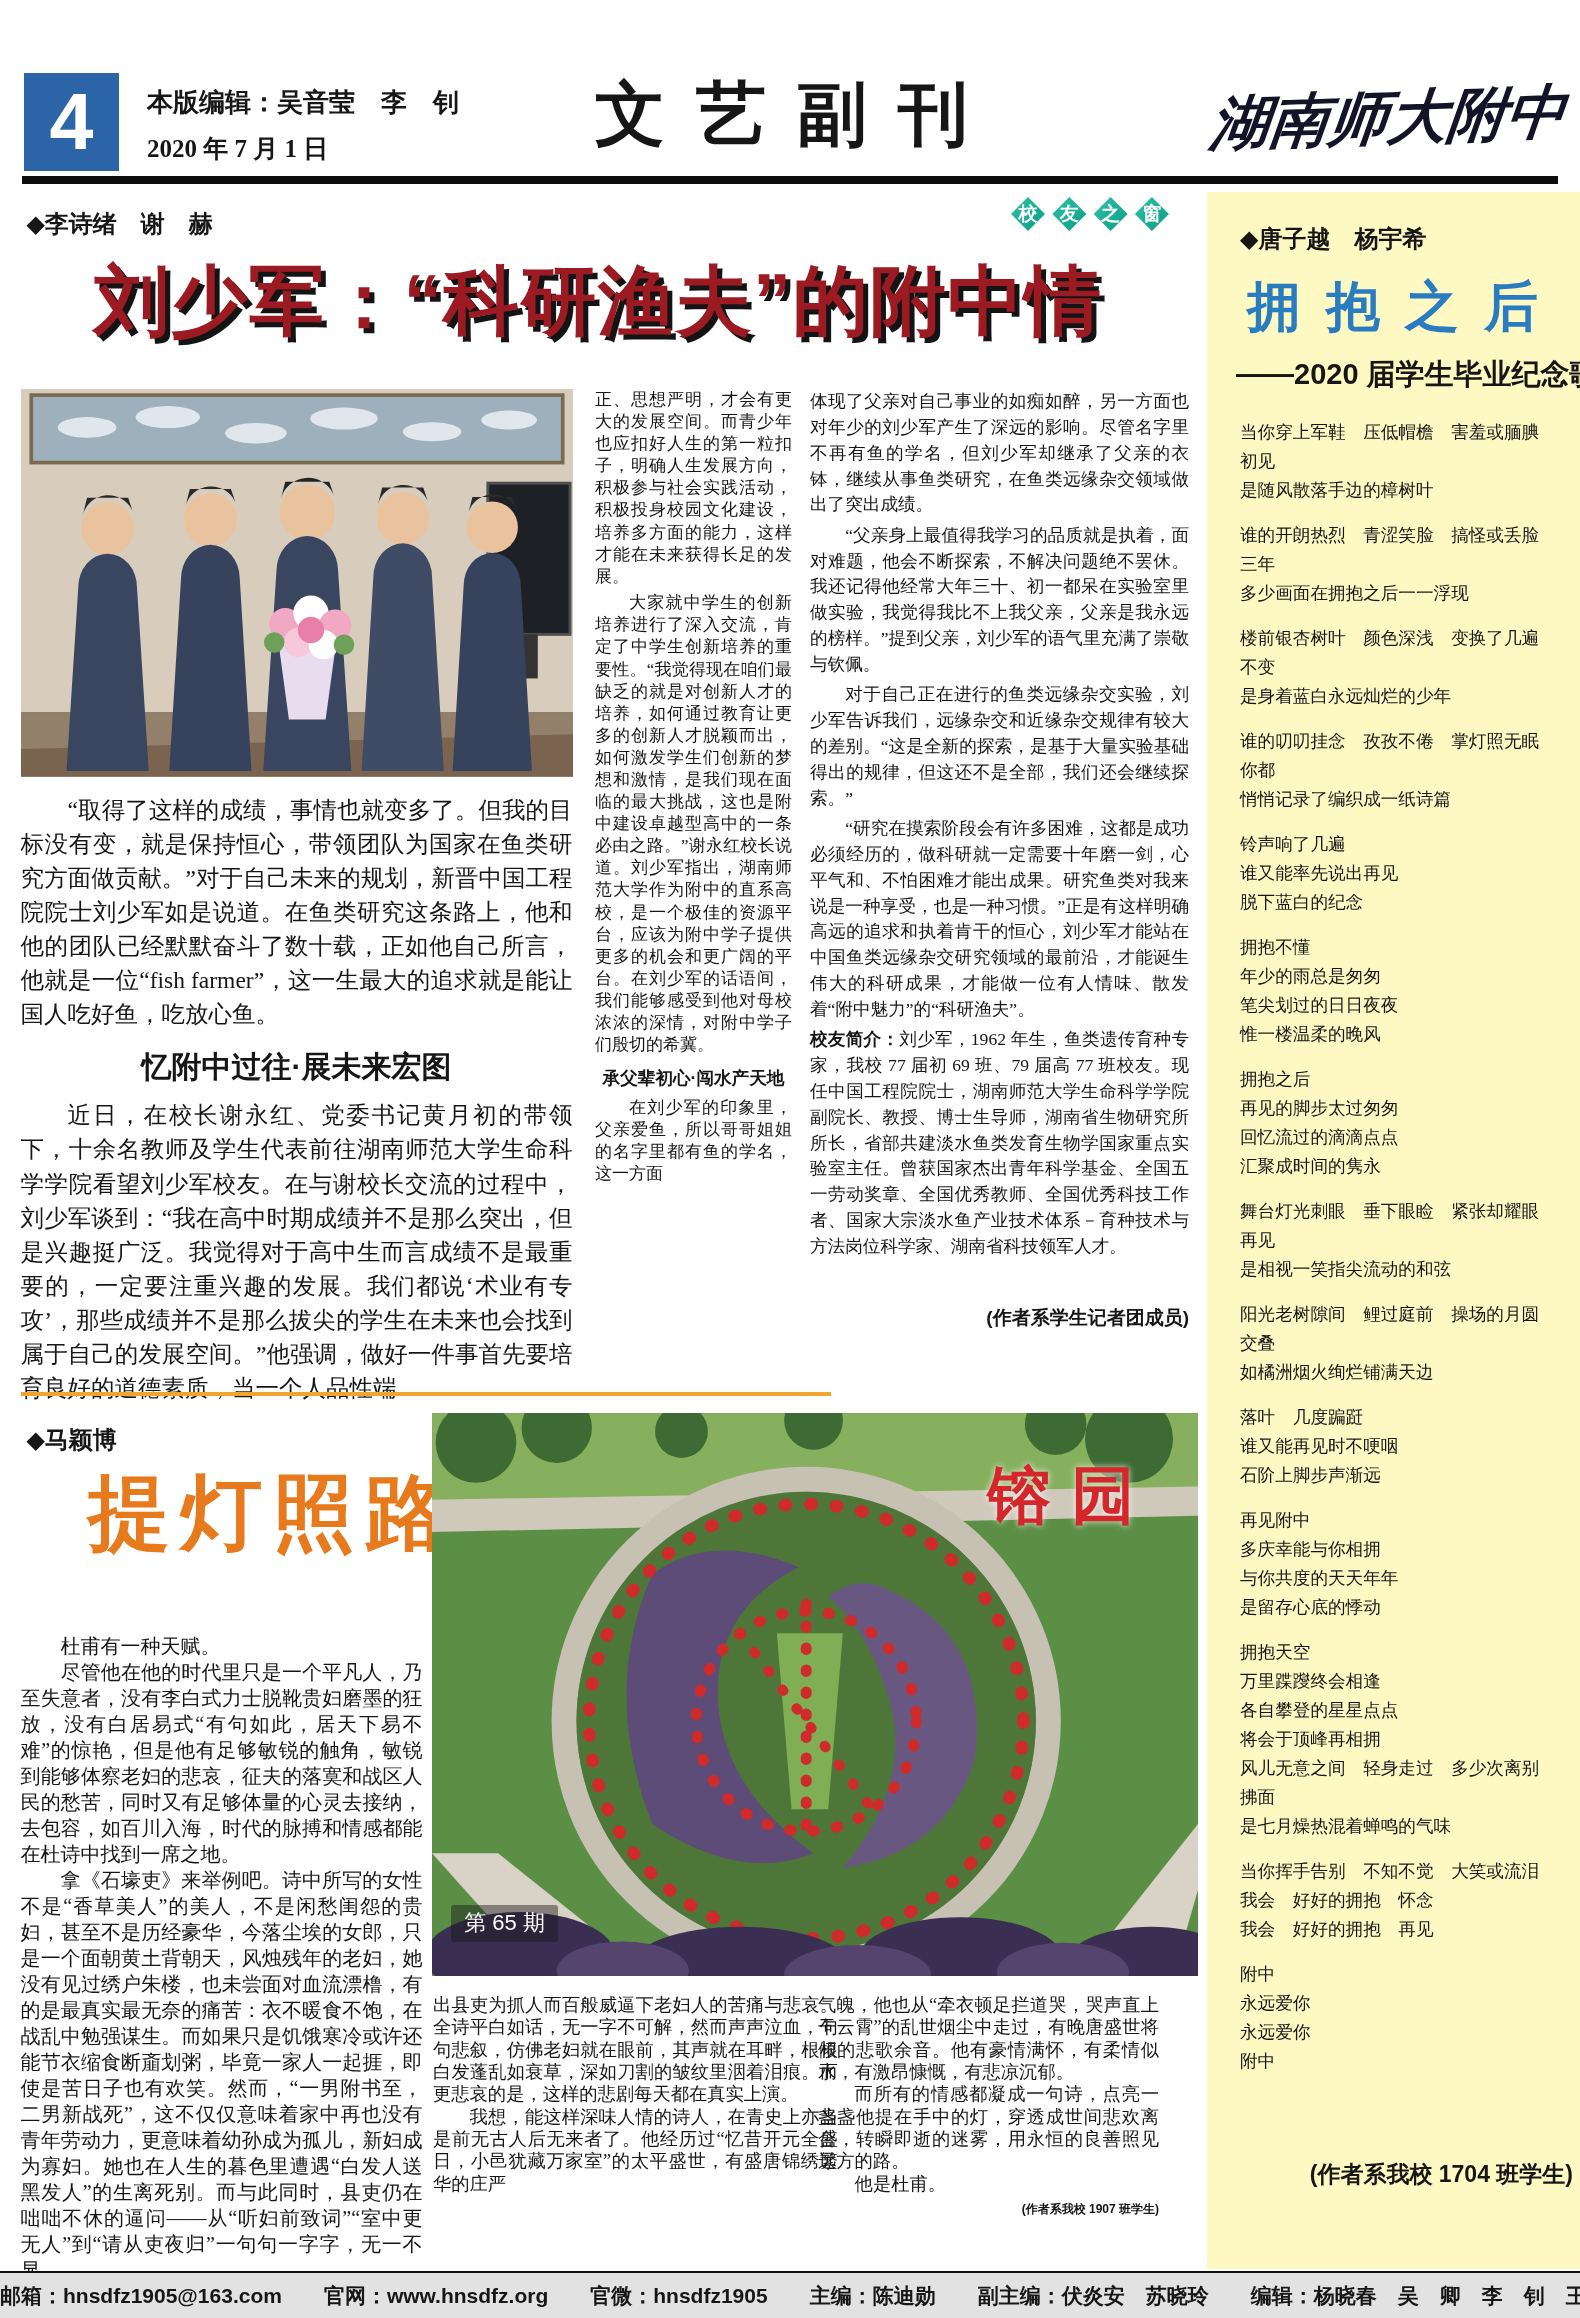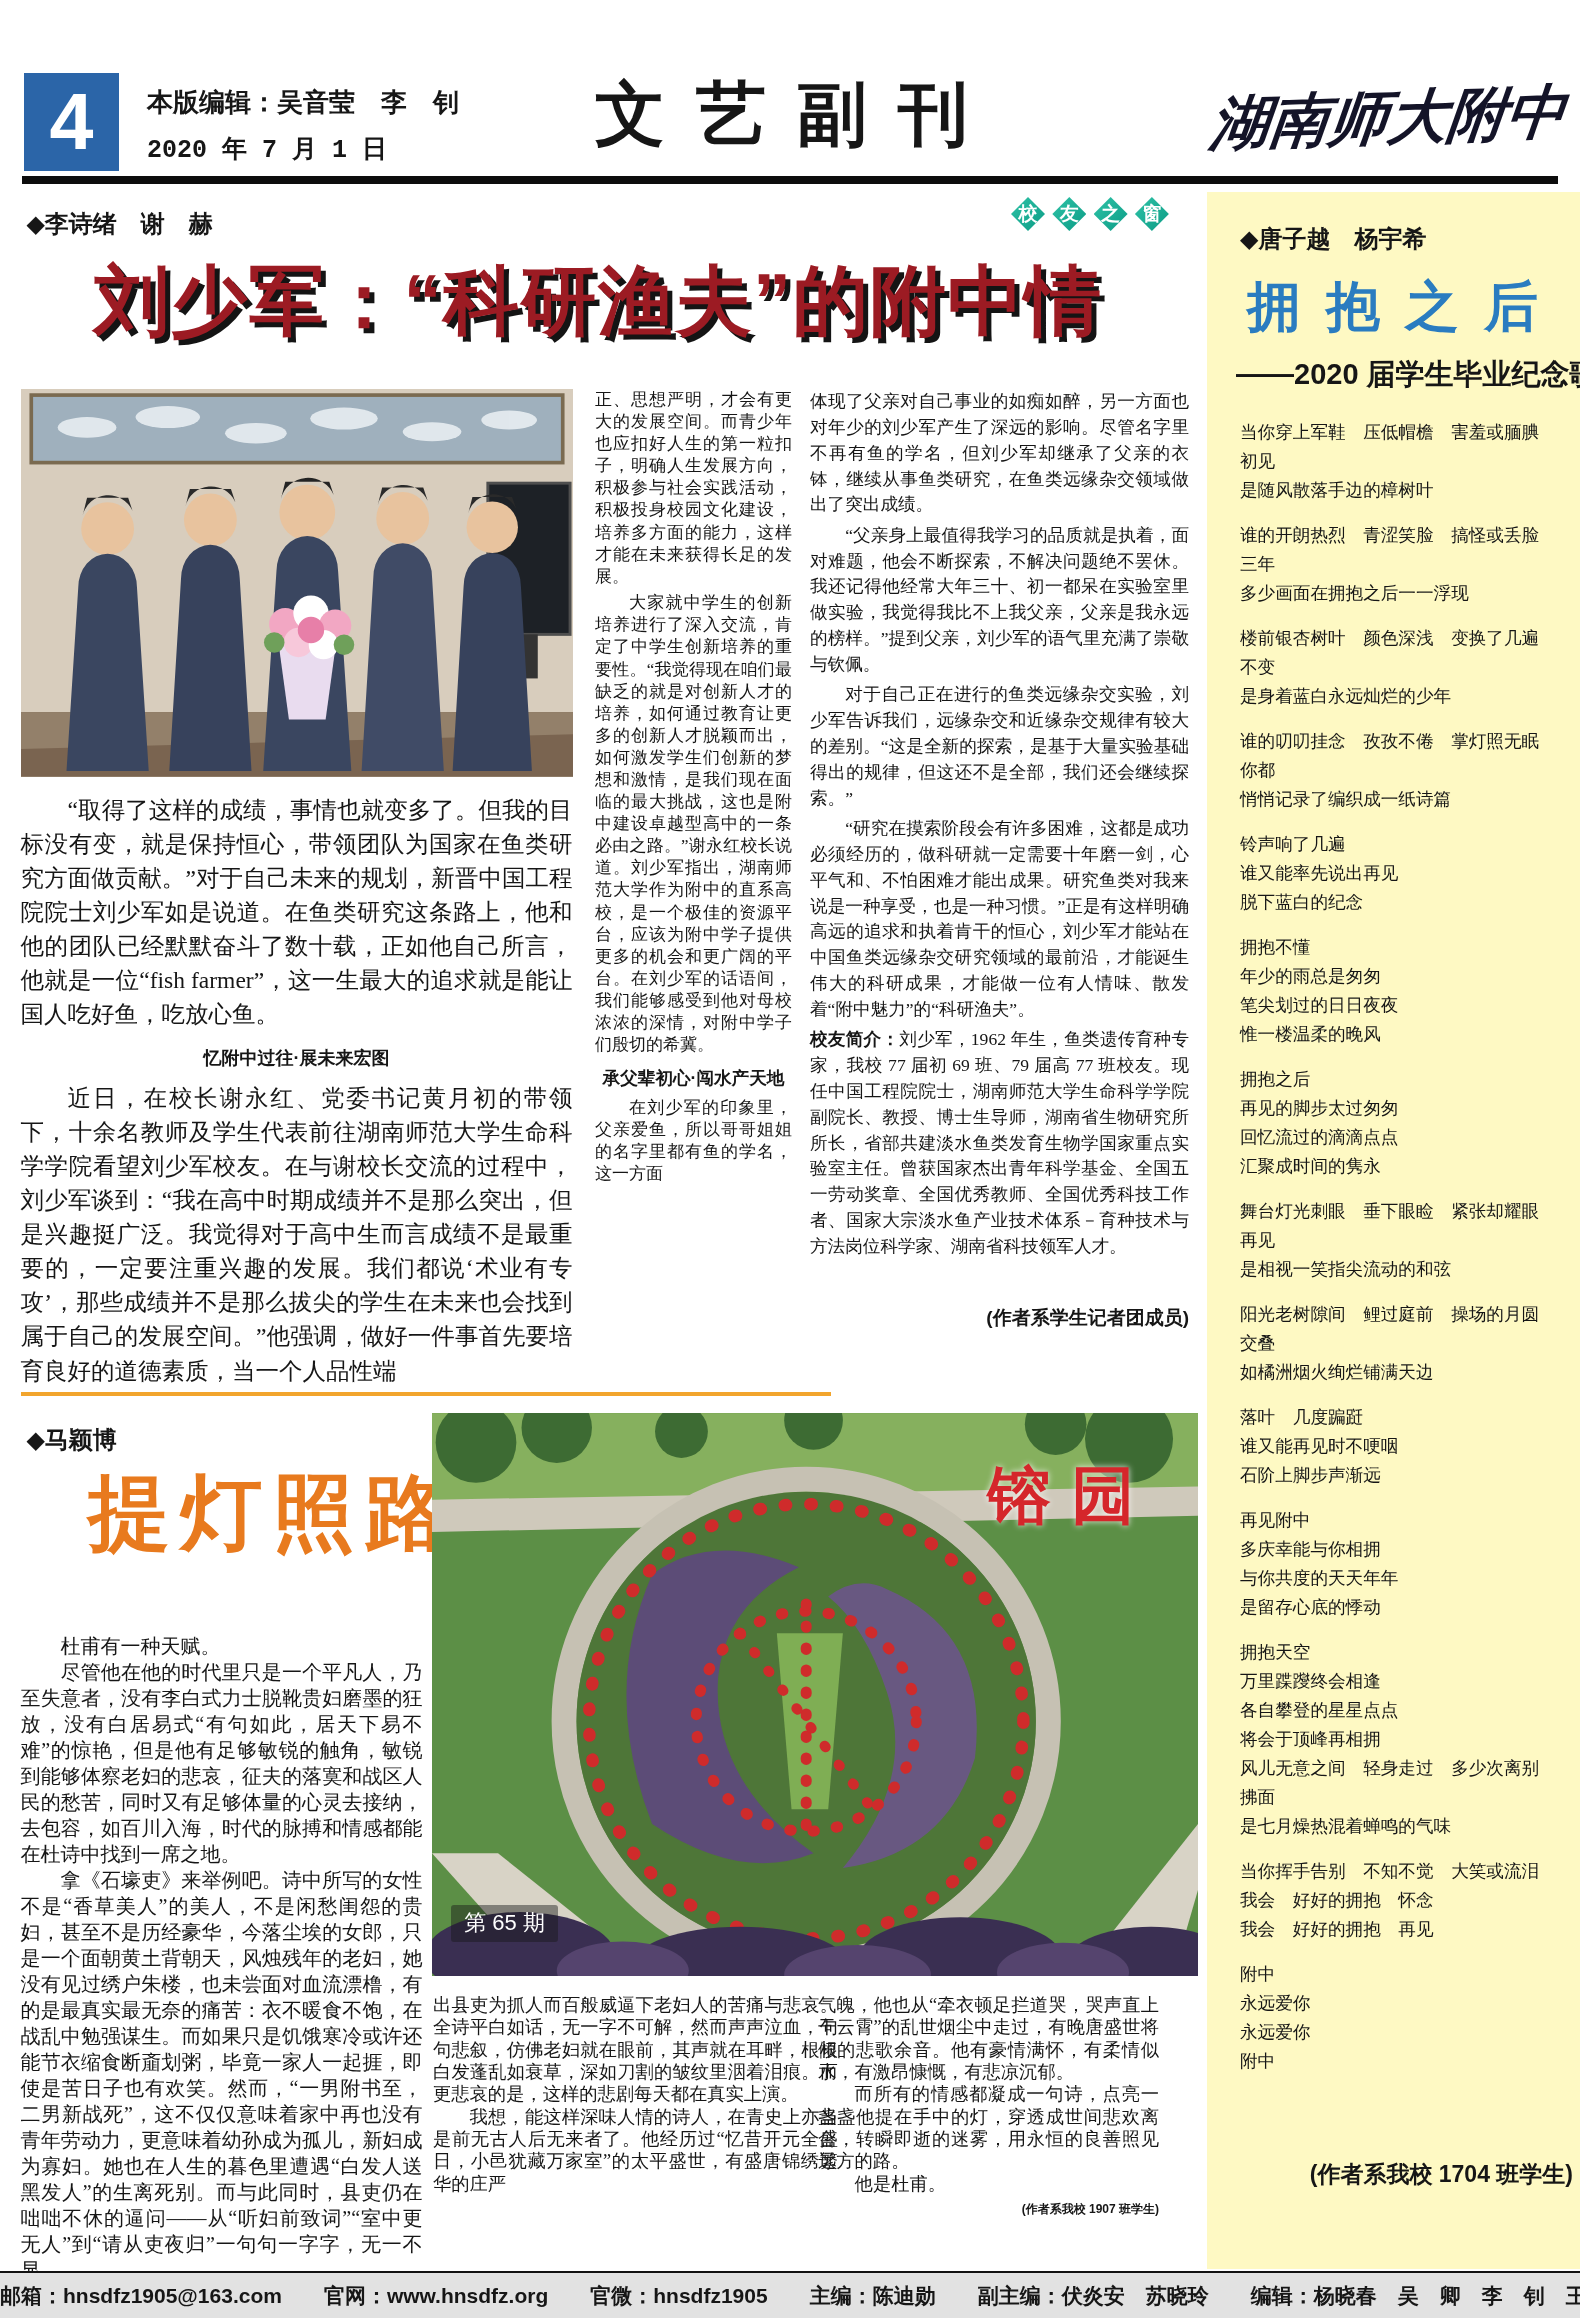--- a/index.html
+++ b/index.html
@@ -6,21 +6,21 @@
   .page{position:relative;width:1580px;height:2319px;background:#ffffff;overflow:hidden;
         font-family:"Liberation Serif","DejaVu Serif",serif;color:#161616;}
 
   
   .pagenum{position:absolute;left:24px;top:73px;width:95px;height:98px;background:#2b65a8;
            color:#fff;font-family:"Liberation Sans","DejaVu Sans",sans-serif;font-weight:bold;
            font-size:79px;text-align:center;line-height:98px;}
   .ed-line{position:absolute;left:147px;top:85px;font-size:26px;font-weight:700;
            font-family:"Liberation Sans","DejaVu Sans",sans-serif;}
   .date-line{position:absolute;left:147px;top:132px;font-size:25px;font-weight:600;
-           font-family:Liberation Mono, monospace;}
+           font-family:Liberation Serif, serif;}
   .masthead{position:absolute;left:595px;top:68px;font-size:70px;font-weight:bold;
             letter-spacing:31px;white-space:nowrap;}
   .logo{position:absolute;left:1211px;top:79px;font-size:59px;font-weight:bold;font-style:italic;
         transform:skewX(-8deg) rotate(-2deg);white-space:nowrap;color:#141428;}
   .header-rule{position:absolute;left:22px;top:176px;width:1536px;height:8px;background:#0d0d0d;}
 
   
   .a1-authors{position:absolute;left:26.4px;top:208px;font-size:24px;font-weight:700;
               font-family:"Liberation Sans","DejaVu Sans",sans-serif;}
   .badge{position:absolute;left:1011px;top:197px;display:flex;gap:7.3px;}
@@ -33,21 +33,21 @@
       color:#9c1b23;text-shadow:5.1px 5.1px 0 #141414;letter-spacing:1.5px;white-space:nowrap;}
 
   .col{position:absolute;text-align:justify;}
   .col p{margin:0 0 4.4px 0;text-indent:2em;}
   .col .noindent{text-indent:0;}
   .col1{left:20.6px;top:389px;width:552px;font-size:23.5px;line-height:1.45;}
   .col2{left:595px;top:389px;width:197px;font-size:17px;line-height:1.3;}
   .col3{left:810px;top:389px;width:379px;font-size:17.6px;line-height:1.47;}
   .subhead{font-weight:bold;text-align:center;text-indent:0 !important;
            font-family:"Liberation Sans","DejaVu Sans",sans-serif;}
-  .col1 .subhead{font-size:18px;margin:13.2px 0 10.3px 0;}
+  .col1 .subhead{font-size:30px;margin:13.2px 0 10.3px 0;}
   .col2 .subhead{font-size:17.6px;margin:10.3px 0 7.3px 0;}
   .a3-profile{margin-top:11.7px;font-style:normal;}
   .a3-profile b{font-family:"Liberation Sans","DejaVu Sans",sans-serif;}
   .byline{font-weight:bold;text-align:right;text-indent:0 !important;
           font-family:"Liberation Sans","DejaVu Sans",sans-serif;}
   .col3 .byline{margin-top:44px;font-size:19px;}
 
   
   .photo1{width:552px;height:388px;margin-bottom:16px;position:relative;overflow:hidden;
           background:#d8cdbd;}

